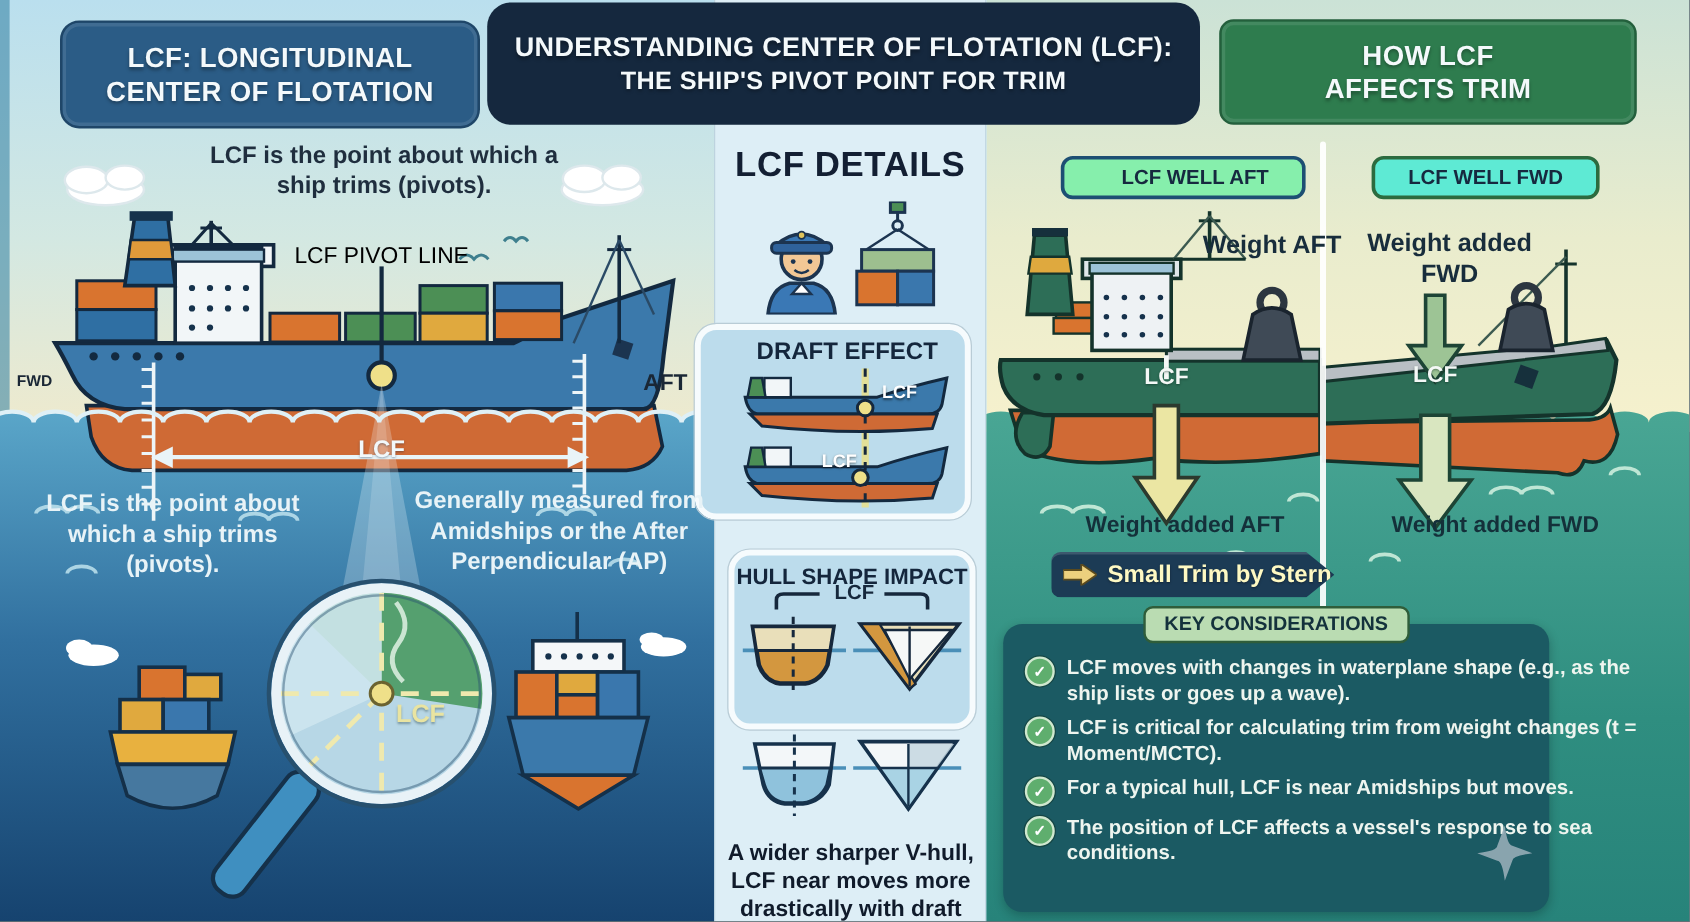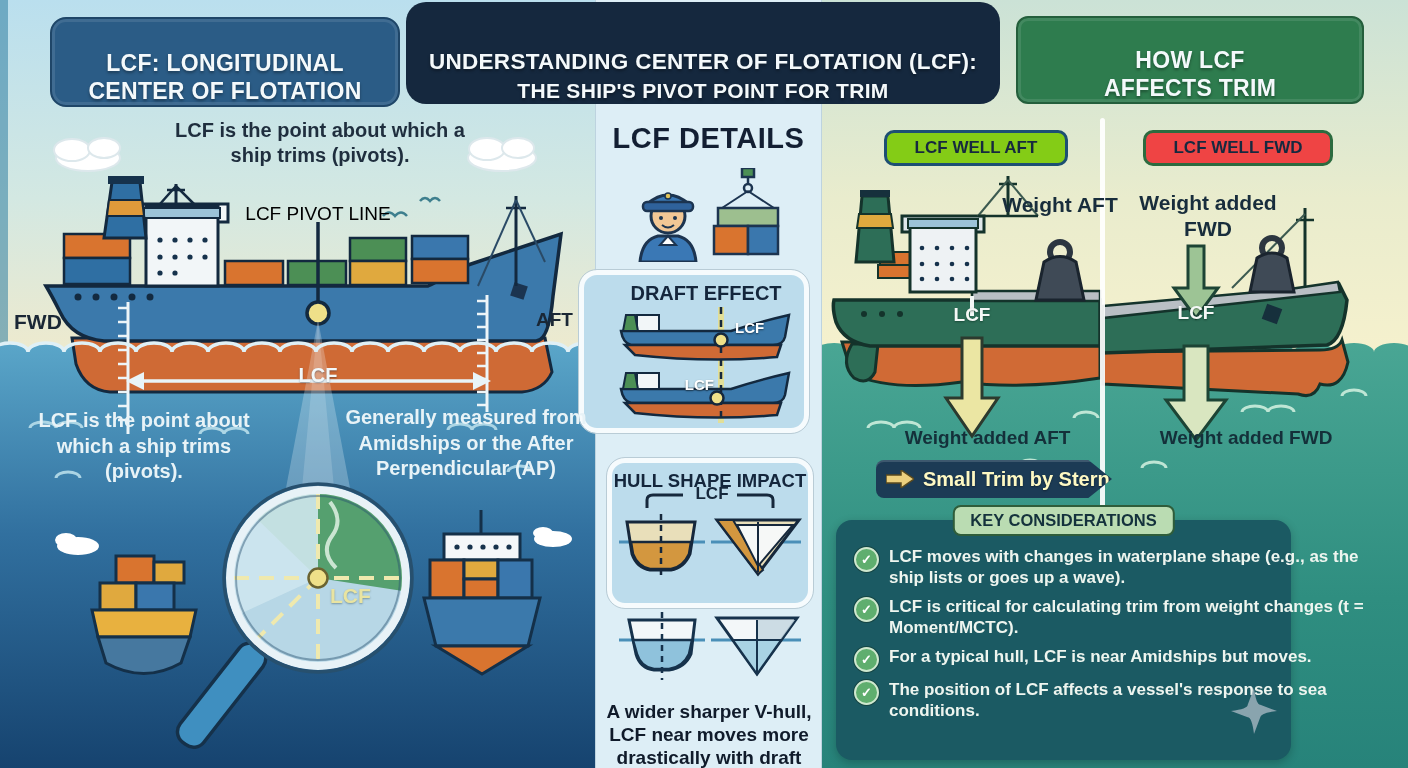--- a/index.html
+++ b/index.html
@@ -4,41 +4,41 @@
 <style>
   html,body{margin:0;padding:0;background:#222;}
   #stage{position:relative;width:1408px;height:768px;overflow:hidden;
          font-family:"Liberation Sans",sans-serif;background:#bfe0ee;}
   .abs{position:absolute;}
   svg{display:block;}
   
   .panel-mid{left:595px;top:0;width:227px;height:768px;background:#ddeef6;
              box-shadow:inset 1px 0 0 rgba(130,160,180,.35), inset -1px 0 0 rgba(130,160,180,.35);}
   
-  .hdr{display:flex;flex-direction:column;align-items:center;justify-content:flex-end;
+  .hdr{display:flex;flex-direction:column;align-items:center;justify-content:center;
        color:#f4f9fb;text-align:center;font-weight:800;letter-spacing:.3px;
        text-shadow:0 2px 3px rgba(0,0,0,.35);}
   .hdr-left{left:50px;top:17px;width:346px;height:86px;background:#2b5c86;
             border-radius:16px;border:2px solid #1f4668;box-shadow:inset 0 0 0 3px rgba(255,255,255,.10);}
   .hdr-left .l1,.hdr-left .l2{font-size:23px;line-height:1.22;}
   .hdr-center{left:406px;top:2px;width:594px;height:102px;background:#15283e;border-radius:20px;}
   .hdr-center .l1{font-size:22.5px;line-height:1.3;}
   .hdr-center .l2{font-size:21px;line-height:1.3;}
   .hdr-right{left:1016px;top:16px;width:344px;height:84px;background:#2e7c4e;
              border-radius:12px;border:2px solid #245f3c;box-shadow:inset 0 0 0 3px rgba(255,255,255,.10);}
   .hdr-right .l1,.hdr-right .l2{font-size:23px;line-height:1.22;}
   
   .t-dark{color:#1b2a3a;font-weight:800;}
   .t-white{color:#eef6fa;font-weight:700;}
   .center{text-align:center;}
   
   .pill{display:flex;align-items:center;justify-content:center;font-weight:800;
         font-size:17px;color:#16293f;border-radius:10px;}
-  .pill-aft{left:884px;top:130px;width:178px;height:30px;background:#84cc16;border:3px solid #1d4f73;}
-  .pill-fwd{left:1143px;top:130px;width:184px;height:30px;background:#ef4444;border:3px solid #2c6b3f;}
+  .pill-aft{left:884px;top:130px;width:178px;height:30px;background:#86efac;border:3px solid #1d4f73;padding-left:20px;}
+  .pill-fwd{left:1143px;top:130px;width:184px;height:30px;background:#5eead4;border:3px solid #2c6b3f;}
   
   .banner{display:flex;align-items:center;gap:9px;padding-left:10px;background:#1c3b55;
           border-radius:8px 0 0 8px;
           clip-path:polygon(0% 0%,90% 0%,100% 50%,90% 100%,0% 100%);
           box-shadow:inset 0 2px 0 rgba(255,255,255,.15);}
   .banner span.txt{color:#fef9c3;font-weight:800;font-size:20px;text-shadow:0 1px 2px rgba(0,0,0,.4);}
   
   .keybox{left:836px;top:520px;width:455px;height:240px;background:#1b5a63;border-radius:16px;
           box-shadow:0 3px 8px rgba(0,20,25,.25);}
   .keytitle{left:50%;top:-15px;transform:translateX(-50%);position:absolute;background:#badcb2;
@@ -424,21 +424,21 @@
     <div class="l1">HOW LCF</div>
     <div class="l2">AFFECTS TRIM</div>
   </div>
   <div class="abs hdr hdr-center">
     <div class="l1">UNDERSTANDING CENTER OF FLOTATION (LCF):</div>
     <div class="l2">THE SHIP'S PIVOT POINT FOR TRIM</div>
   </div>
 
   <div class="abs center" style="left:165px;top:118px;width:310px;font-size:20px;font-weight:800;color:#1f2e3e;line-height:1.25;">LCF is the point about which a ship trims (pivots).</div>
   <div class="abs center" style="left:218px;top:203px;width:200px;font-size:19px;font-weight:400;color:#000000;">LCF PIVOT LINE</div>
-  <div class="abs" style="left:14px;top:310px;font-size:21px;font-weight:800;color:#1a2735;">FWD</div>
+  <div class="abs" style="left:14px;top:310px;font-size:13px;font-weight:800;color:#1a2735;">FWD</div>
   <div class="abs" style="left:536px;top:309px;font-size:19px;font-weight:800;color:#1a2735;">AFT</div>
   <div class="abs center" style="left:294px;top:364px;width:48px;font-size:20px;font-weight:800;color:#f2f8fa;text-shadow:0 1px 2px rgba(0,30,60,.4);">LCF</div>
   <div class="abs center t-white" style="left:38px;top:408px;width:212px;font-size:20px;color:#e8f3f7;line-height:1.28;">LCF is the point about which a ship trims (pivots).</div>
   <div class="abs center t-white" style="left:345px;top:405px;width:242px;font-size:20px;color:#e8f3f7;line-height:1.28;">Generally measured from Amidships or the After Perpendicular (AP)</div>
   <div class="abs" style="left:330px;top:584px;font-size:21px;font-weight:800;color:#e9e4a1;text-shadow:0 1px 2px rgba(0,30,30,.35);">LCF</div>
 
   <div class="abs divider"></div>
 
   <div class="abs pill pill-aft">
     <span>LCF WELL AFT</span>

